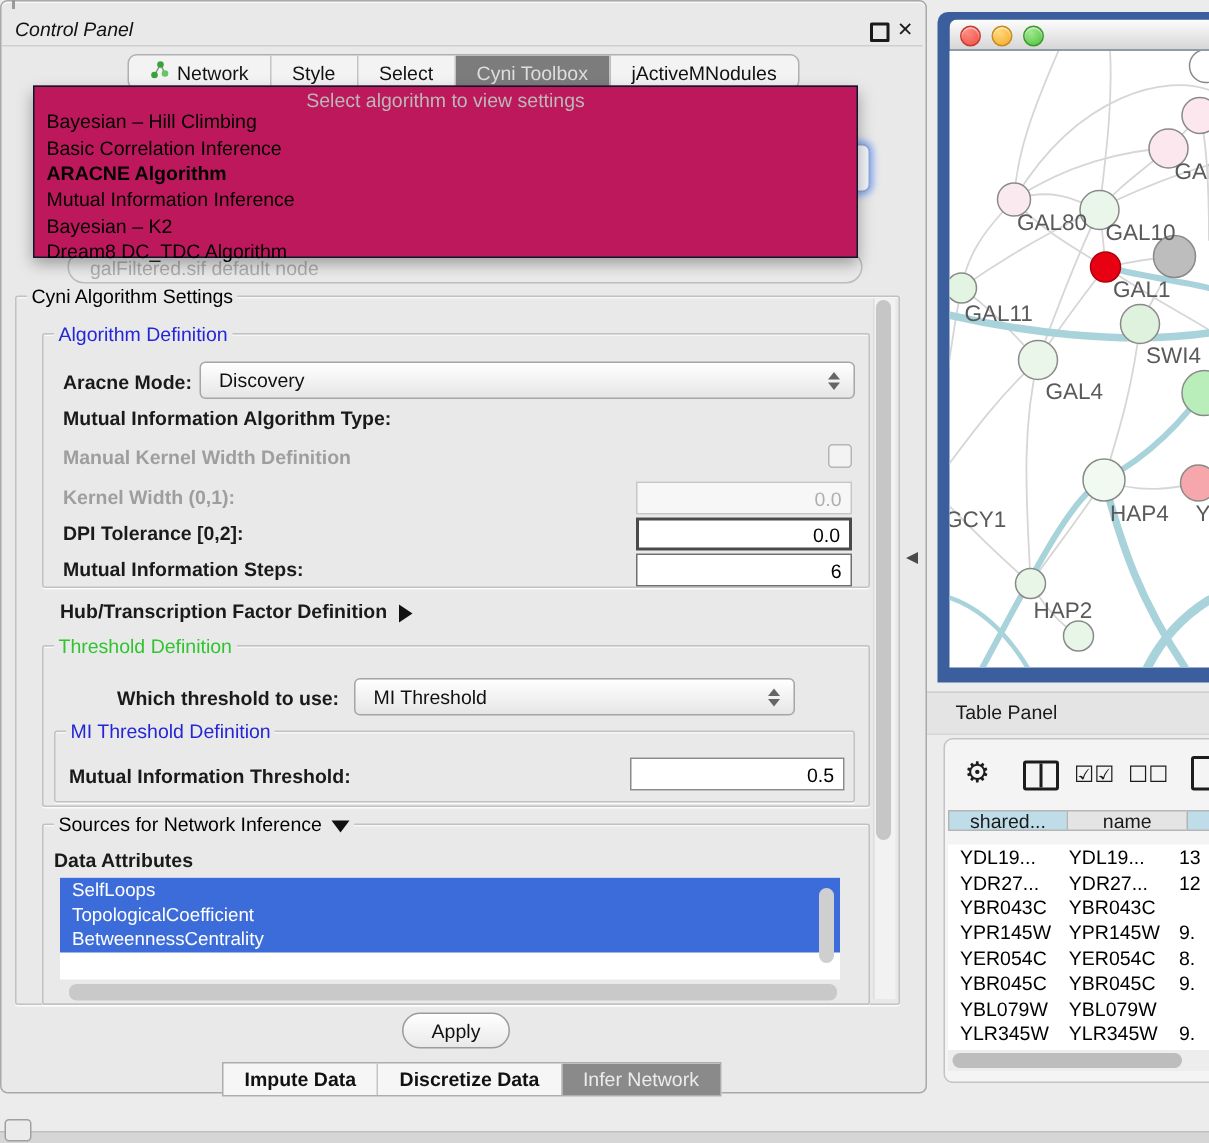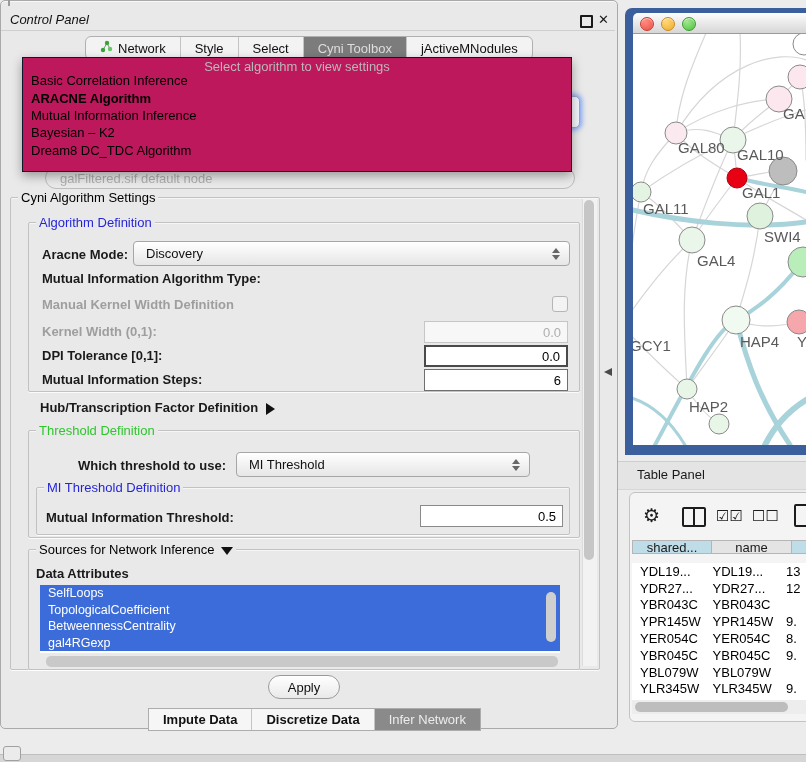--- a/index.html
+++ b/index.html
@@ -110,20 +110,21 @@
         <span>jActiveMNodules</span>
       </div>
   </div>
 
   <div class="abs ghost-combo">galFiltered.sif default node</div>
 
   <div class="abs blue-frag"></div>
 
   <div class="abs popup">
     <div class="popup-prompt">Select algorithm to view settings</div>
+    <div class="popup-item">Bayesian – Hill Climbing</div>
     <div class="popup-item">Basic Correlation Inference</div>
     <div class="popup-item bold">ARACNE Algorithm</div>
     <div class="popup-item">Mutual Information Inference</div>
     <div class="popup-item">Bayesian – K2</div>
     <div class="popup-item">Dream8 DC_TDC Algorithm</div>
   </div>
 
   <div class="abs group" style="left:10px;top:197px;width:588px;height:471px;"></div>
   <div class="abs group-label" style="left:18px;top:190px;">Cyni Algorithm Settings</div>
 
@@ -143,21 +144,21 @@
   </div>
 
   <div class="abs lbl" style="left:42px;top:271px;">Mutual Information Algorithm Type:</div>
 
   <div class="abs lbl gray" style="left:42px;top:297px;">Manual Kernel Width Definition</div>
   <div class="abs checkbox" style="left:552px;top:296px;"></div>
 
   <div class="abs lbl gray" style="left:42px;top:324px;">Kernel Width (0,1):</div>
   <div class="abs field disabled" style="left:424px;top:321px;width:144px;height:22px;">0.0</div>
 
-  <div class="abs lbl" style="left:42px;top:348px;">DPI Tolerance [0,1]:</div>
+  <div class="abs lbl" style="left:42px;top:348px;">DPI Tolerance [0,2]:</div>
   <div class="abs field strong" style="left:424px;top:345px;width:144px;height:22px;">0.0</div>
 
   <div class="abs lbl" style="left:42px;top:372px;">Mutual Information Steps:</div>
   <div class="abs field normal" style="left:424px;top:369px;width:144px;height:22px;">6</div>
 
   <div class="abs lbl" style="left:40px;top:400px;"><span>Hub/Transcription Factor Definition</span><span class="tri-right"></span></div>
 
   <div class="abs group" style="left:28px;top:430px;width:550px;height:106px;"></div>
   <div class="abs group-label" style="left:36px;top:423px;color:#2fc52f;">Threshold Definition</div>
 
@@ -176,21 +177,20 @@
   <div class="abs field normal" style="left:420px;top:505px;width:143px;height:22px;border-color:#8a8a8a;">0.5</div>
 
   <div class="abs group" style="left:28px;top:549px;width:550px;height:119px;"></div>
   <div class="abs group-label" style="left:36px;top:542px;"><span>Sources for Network Inference</span><span class="tri-down"></span></div>
   <div class="abs lbl" style="left:36px;top:566px;">Data Attributes</div>
   <div class="abs attr-list" style="left:40px;top:585px;width:520px;height:68px;">
 
   <div class="attr-item">SelfLoops</div>
       <div class="attr-item">TopologicalCoefficient</div>
       <div class="attr-item">BetweennessCentrality</div>
-      <div class="attr-item">gal4RGexp</div>
     </div>
   <div class="abs scroll-thumb" style="left:546px;top:592px;width:10px;height:50px;background:#cfcfcf;"></div>
   <div class="abs scroll-thumb" style="left:46px;top:656px;width:512px;height:11px;background:#c9c9c9;"></div>
 
   <div class="abs btn" style="left:268px;top:675px;width:70px;height:22px;">Apply</div>
   <div class="abs btab-bar" style="left:148px;">
     <div class="btab">
         <span>Impute Data</span>
       </div>
     <div class="btab">

